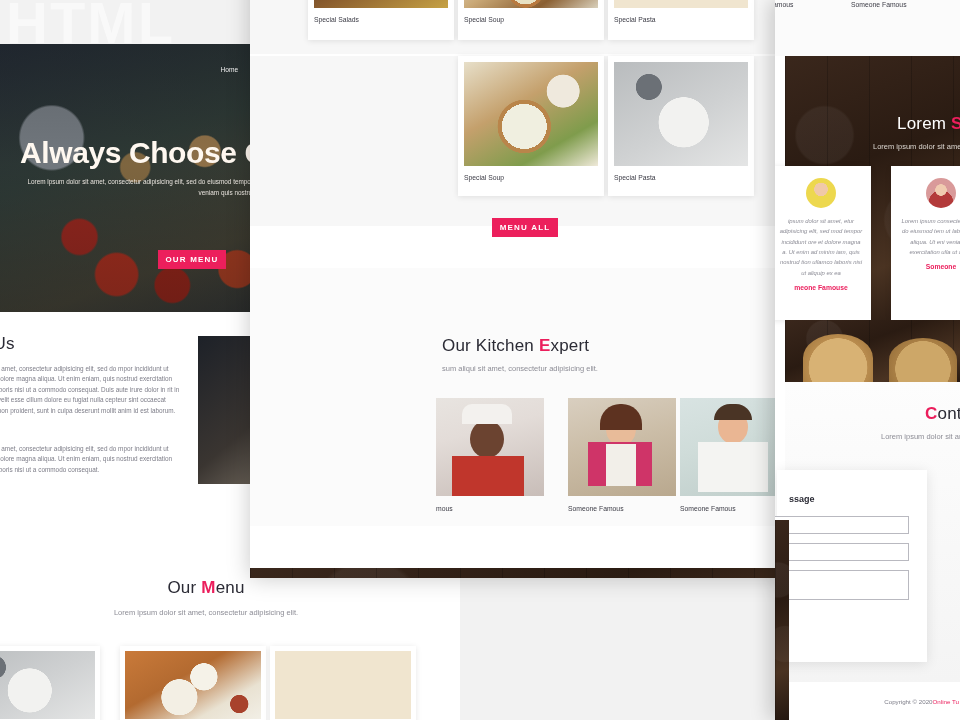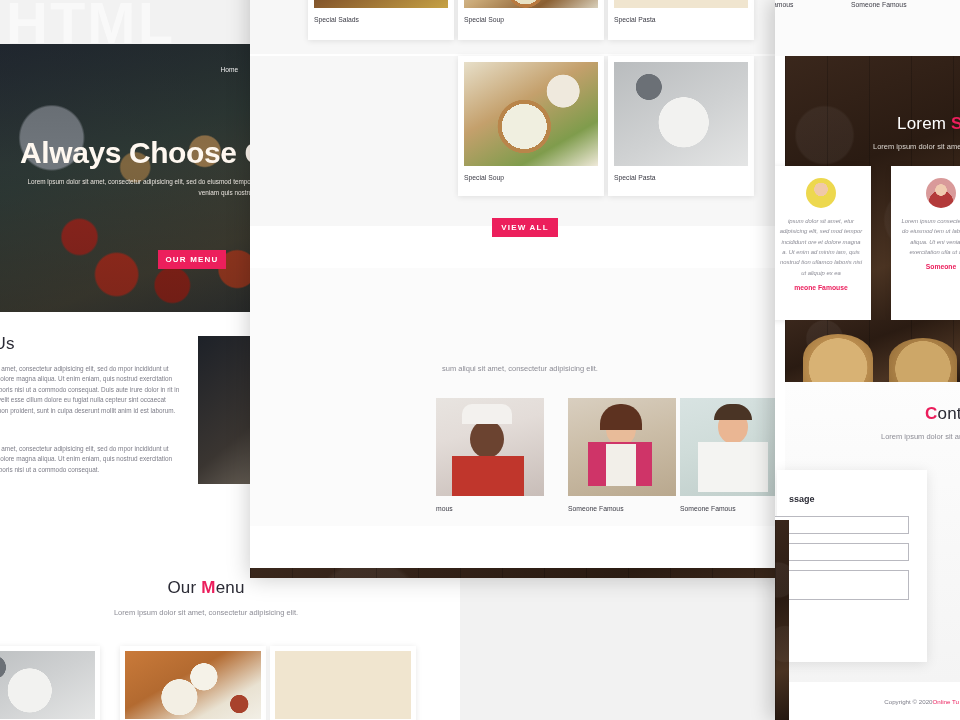--- a/index.html
+++ b/index.html
@@ -222,24 +222,25 @@
 
     <div style="position:absolute; left:0; top:288px; width:540px; height:170px; background:#f7f7f7;">
       <div class="card" style="position:absolute; left:208px; top:0px; width:146px; height:140px; padding:6px;">
         <div class="ph ph-greensoup" style="width:100%; height:104px;"></div>
         <div class="card-label" style="margin-top:8px;">Special Soup</div>
       </div>
       <div class="card" style="position:absolute; left:358px; top:0px; width:146px; height:140px; padding:6px;">
         <div class="ph ph-bowlsalad" style="width:100%; height:104px;"></div>
         <div class="card-label" style="margin-top:8px;">Special Pasta</div>
       </div>
-      <div class="btn-pink" style="position:absolute; left:242px; top:162px; width:66px; height:19px;">VIEW ALL</div>
+      <div class="btn-pink" style="position:absolute; left:242px; top:162px; width:66px; height:19px;">MENU ALL</div>
     </div>
 
     <div style="position:absolute; left:0; top:500px; width:540px; height:258px; background:#fbfbfb;">
+      <h2 class="sec-title" style="position:absolute; left:192px; top:68px;"><span>Our Kitchen </span><span class="cap">E</span><span>xpert</span></h2>
       <p class="sec-sub" style="position:absolute; left:192px; top:96px;">sum aliqui sit amet, consectetur adipisicing elit.</p>
 
       <div style="position:absolute; left:186px; top:130px; width:108px; height:120px;">
         <div class="ph ph-chef1" style="width:108px; height:98px; position:relative;">
           <div class="face" style="left:34px; top:22px; width:34px; height:38px; background:#6b4330;"></div>
           <div style="position:absolute; left:26px; top:6px; width:50px; height:20px; background:#f3f1ee; border-radius:10px 10px 0 0;"></div>
           <div style="position:absolute; left:16px; top:58px; width:72px; height:40px; background:#c0362c;"></div>
         </div>
         <div class="card-label" style="margin-top:9px;">mous</div>
       </div>

